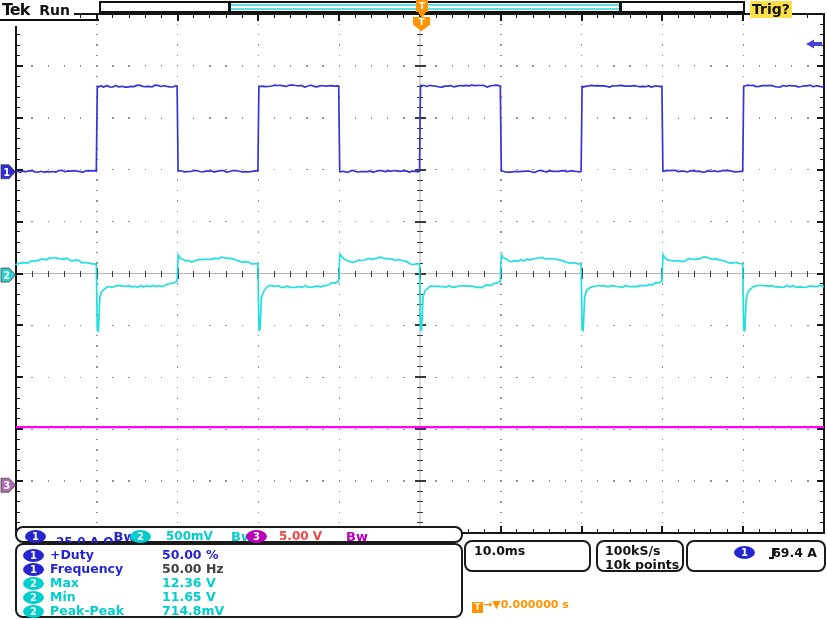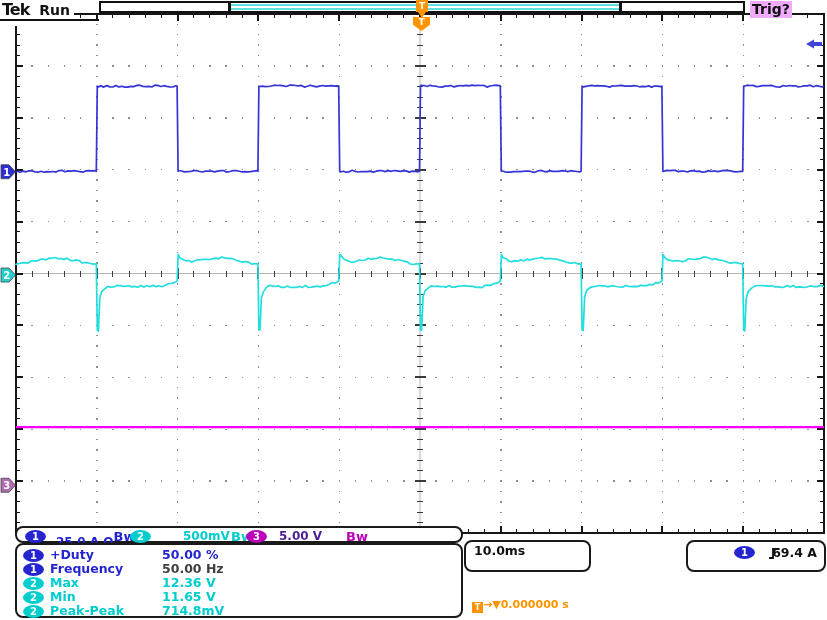--- a/index.html
+++ b/index.html
@@ -4,21 +4,21 @@
 <style>
   html,body{margin:0;padding:0;background:#fff;}
   #screen{position:relative;width:827px;height:620px;background:#fff;overflow:hidden;
           font-family:"DejaVu Sans","Liberation Sans",sans-serif;}
   #scope-svg{position:absolute;left:0;top:0;}
   
   #tek-area{position:absolute;left:2px;top:0px;background:#fff;padding-right:4px;height:26px;}
   #tek-logo{font-size:16px;font-weight:bold;letter-spacing:-1px;color:#111;}
   #acq-status{font-size:14px;font-weight:bold;color:#111;margin-left:10px;}
   #tek-underline{position:absolute;left:0;top:19px;width:99px;height:2px;background:#111;}
-  #trig-status{position:absolute;left:750px;top:1px;font-size:14px;font-weight:bold;color:#111;background:#f0abfc;padding:0 2px 1px 2px;}
+  #trig-status{position:absolute;left:750px;top:1px;font-size:14px;font-weight:bold;color:#111;background:#fde047;padding:0 2px 1px 2px;}
   
   #record-bar{position:absolute;left:99px;top:1px;width:646px;height:12px;border:2px solid #111;
               box-sizing:border-box;background:#fff;}
   #record-window{position:absolute;left:127px;top:0;width:388px;height:8px;
                  border-left:3px solid #111;border-right:3px solid #111;box-sizing:content-box;
                  background:linear-gradient(#fff 0 1px,#5fe0e0 1px 3px,#fff 3px 5px,#5fe0e0 5px 7px,#fff 7px 8px);}
   #rec-trig-badge{position:absolute;left:416px;top:0;width:12px;height:12px;color:#fff;
                   font-size:9px;font-weight:bold;text-align:center;line-height:12px;}
   #rec-trig-tri{position:absolute;left:418px;top:12px;width:0;height:0;
                 border-left:4px solid transparent;border-right:4px solid transparent;border-top:6px solid #ff9400;}
@@ -1203,24 +1203,24 @@
     <div id="record-window"></div>
   </div>
   <div id="rec-trig-badge" style="background: rgb(255, 148, 0);">T</div>
   <div id="rec-trig-tri"></div>
   <div id="trig-pentagon" style="background: rgb(255, 148, 0);">T</div>
 
   <div id="ch-bar" class="panel">
     <span class="it" style="left:8px"><span class="badge" style="background: rgb(36, 36, 209);">1</span></span>
     <span class="it" style="left: 39px; color: rgb(36, 36, 209);"><span>25.0 A</span>&nbsp;<span>Ω</span><span class="bw">Bw</span></span>
     <span class="it" style="left:113px"><span class="badge" style="background: rgb(0, 205, 205);">2</span></span>
-    <span class="it" style="left: 166px; color: rgb(0, 205, 205);"><span>500mV</span></span>
+    <span class="it" style="left: 149px; color: rgb(0, 205, 205);"><span>500mV</span></span>
     <span class="it" style="left: 214px; color: rgb(0, 205, 205);"><span class="bw">Bw</span></span>
     <span class="it" style="left:229px"><span class="badge" style="background: rgb(187, 0, 187);">3</span></span>
-    <span class="it" style="left: 262px; color: #4c1d95;"><span>5.00 V</span></span>
+    <span class="it" style="left: 262px; color: #ef4444;"><span>5.00 V</span></span>
     <span class="it" style="left: 329px; color: rgb(187, 0, 187);"><span class="bw">Bw</span></span>
   </div>
 
   <div id="meas-box" class="panel">
     <div class="mrow" style="top:3px">
       <span class="badge" style="background: rgb(36, 36, 209);">1</span>
       <span class="mlabel" style="color: rgb(36, 36, 209);">+Duty</span>
       <span class="mval" style="color: rgb(36, 36, 209);">50.00 %</span>
     </div>
     <div class="mrow" style="top:17px">
@@ -1245,20 +1245,24 @@
     </div>
   </div>
 
   <div id="h-box" class="panel">
     <div id="tb-main">10.0ms</div>
     <div id="tb-trig" style="color: rgb(255, 148, 0);">
       <span class="tbadge" style="background: rgb(255, 148, 0);">T</span><span>→</span><span>▼</span><span>0.000000 s</span>
     </div>
   </div>
 
+  <div id="sr-box" class="panel">
+    <div style="top:1px">100kS/s</div>
+    <div style="top:15px">10k points</div>
+  </div>
 
   <div id="trig-box" class="panel">
     <span class="badge" style="background: rgb(36, 36, 209);">1</span>
     <svg id="slope-icon" width="13" height="15">
       <path d="M1,12 H5 V3 H11" fill="none" stroke="#111" stroke-width="1.8"></path>
     </svg>
     <span id="trig-level">69.4 A</span>
   </div>
 
 </div>

